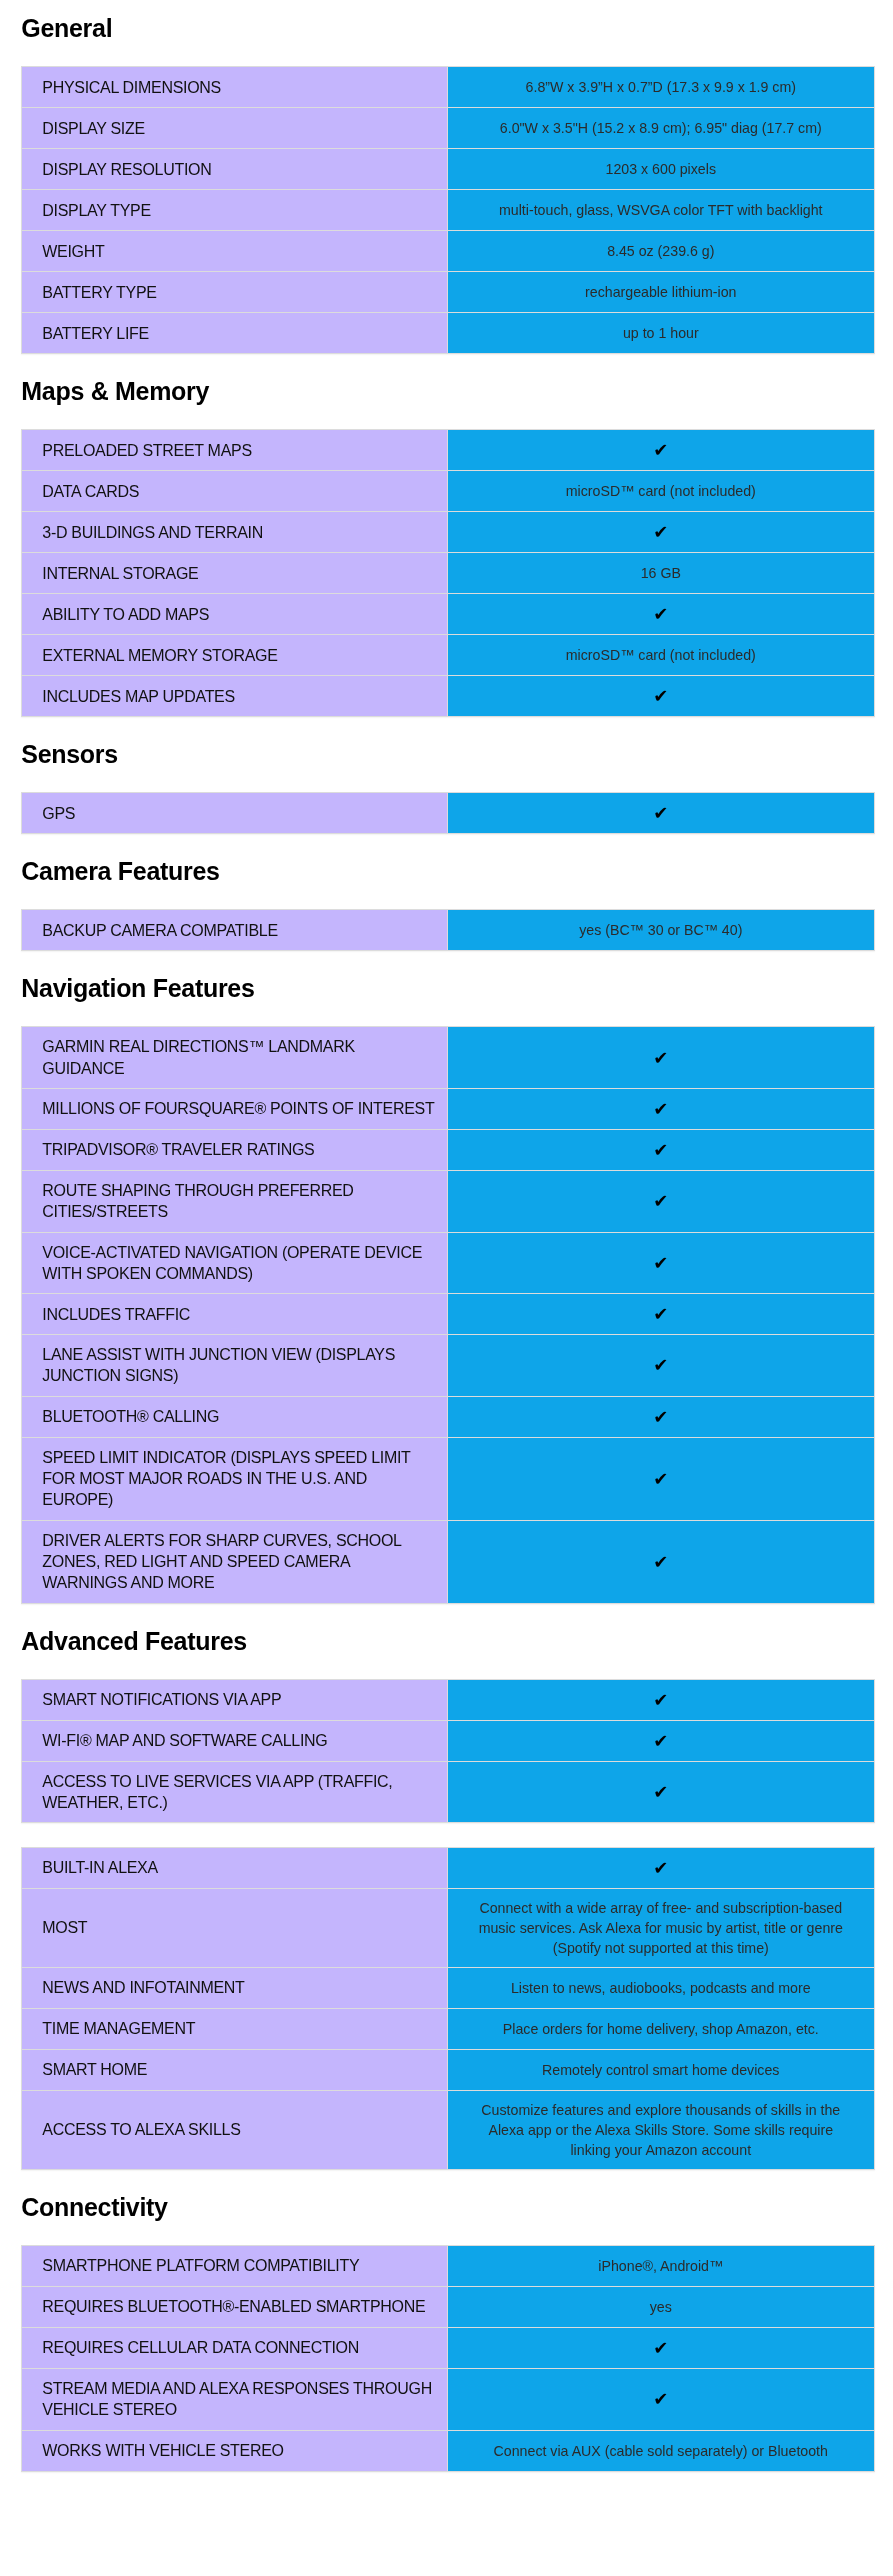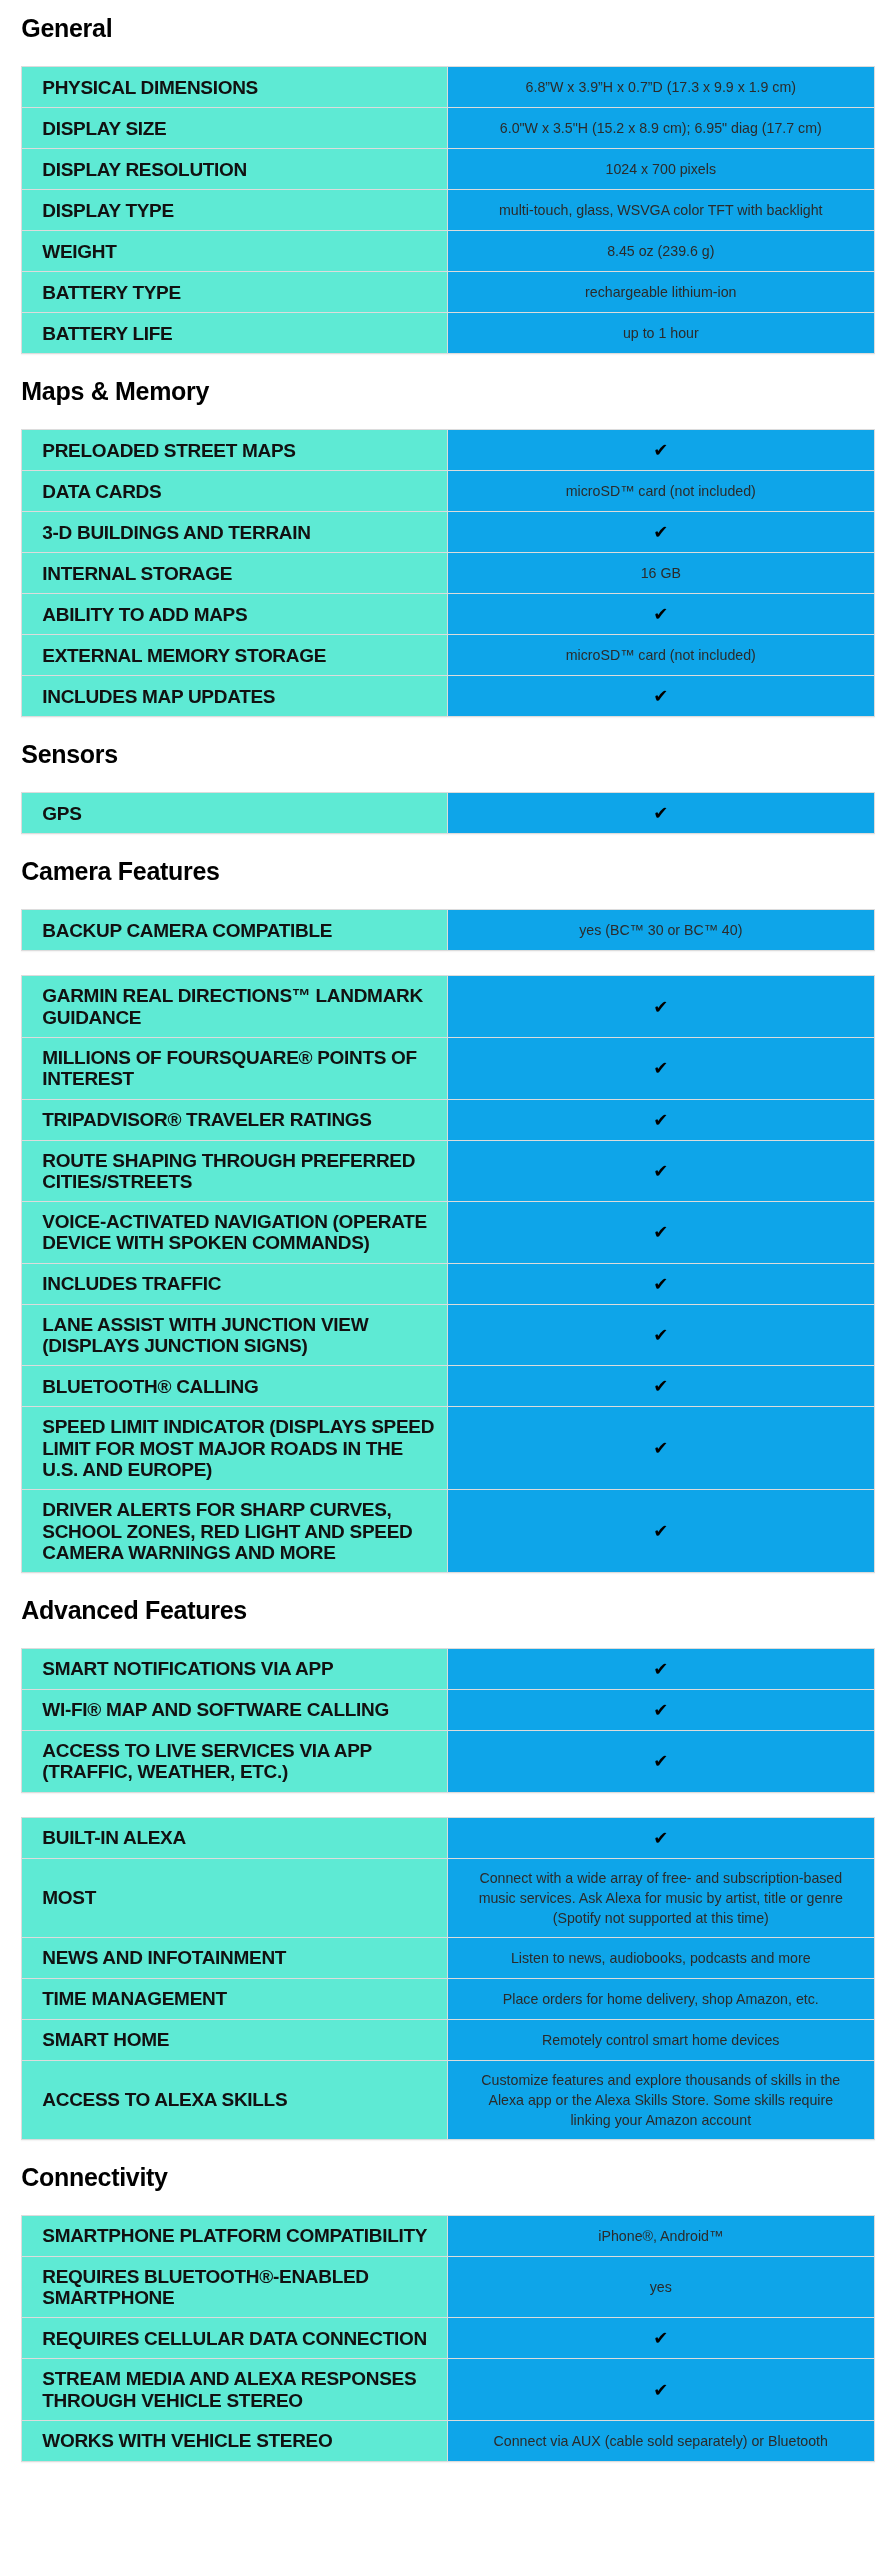--- a/index.html
+++ b/index.html
@@ -28,27 +28,27 @@
     border: 1.2px solid #dcdcdc;
     box-shadow: 0 1.2px 1.2px rgba(0,0,0,0.05);
     background: #ffffff;
   }
   .spec-row { display: flex; align-items: stretch; }
   .spec-row + .spec-row { border-top: 1.2px solid #dcdcdc; }
 
   .spec-label {
     flex: 0 0 50%;
     min-height: 40px;
-    background: #5eead4;
+    background: #c4b5fd;
     border-right: 1.2px solid #dcdcdc;
     padding: 9px 12px 9px 20px;
     display: flex;
     align-items: center;
-    font-size: 19px;
-    font-weight: 700;
+    font-size: 16px;
+    font-weight: 400;
     letter-spacing: -0.3px;
     line-height: 21.3px;
     color: #111111;
   }
 
   .spec-value {
     flex: 1 1 50%;
     min-height: 40px;
     padding: 9px 22.5px;
     display: flex;
@@ -79,21 +79,21 @@
     <div class="spec-value">6.8”W x 3.9”H x 0.7”D (17.3 x 9.9 x 1.9 cm)</div>
   </div>
 
   <div class="spec-row">
     <div class="spec-label">DISPLAY SIZE</div>
     <div class="spec-value">6.0"W x 3.5"H (15.2 x 8.9 cm); 6.95" diag (17.7 cm)</div>
   </div>
 
   <div class="spec-row">
     <div class="spec-label">DISPLAY RESOLUTION</div>
-    <div class="spec-value">1024 x 700 pixels</div>
+    <div class="spec-value">1203 x 600 pixels</div>
   </div>
 
   <div class="spec-row">
     <div class="spec-label">DISPLAY TYPE</div>
     <div class="spec-value">multi-touch, glass, WSVGA color TFT with backlight</div>
   </div>
 
   <div class="spec-row">
     <div class="spec-label">WEIGHT</div>
     <div class="spec-value">8.45 oz (239.6 g)</div>
@@ -165,20 +165,21 @@
     <h2 class="section-title">Camera Features</h2>
     <div class="spec-table">
   <div class="spec-row">
     <div class="spec-label">BACKUP CAMERA COMPATIBLE</div>
     <div class="spec-value">yes (BC™ 30 or BC™ 40)</div>
   </div>
 </div>
   </section>
 
   <section class="spec-section">
+    <h2 class="section-title">Navigation Features</h2>
     <div class="spec-table">
   <div class="spec-row">
     <div class="spec-label">GARMIN REAL DIRECTIONS™ LANDMARK GUIDANCE</div>
     <div class="spec-value check">✔</div>
   </div>
 
   <div class="spec-row">
     <div class="spec-label">MILLIONS OF FOURSQUARE® POINTS OF INTEREST</div>
     <div class="spec-value check">✔</div>
   </div>

